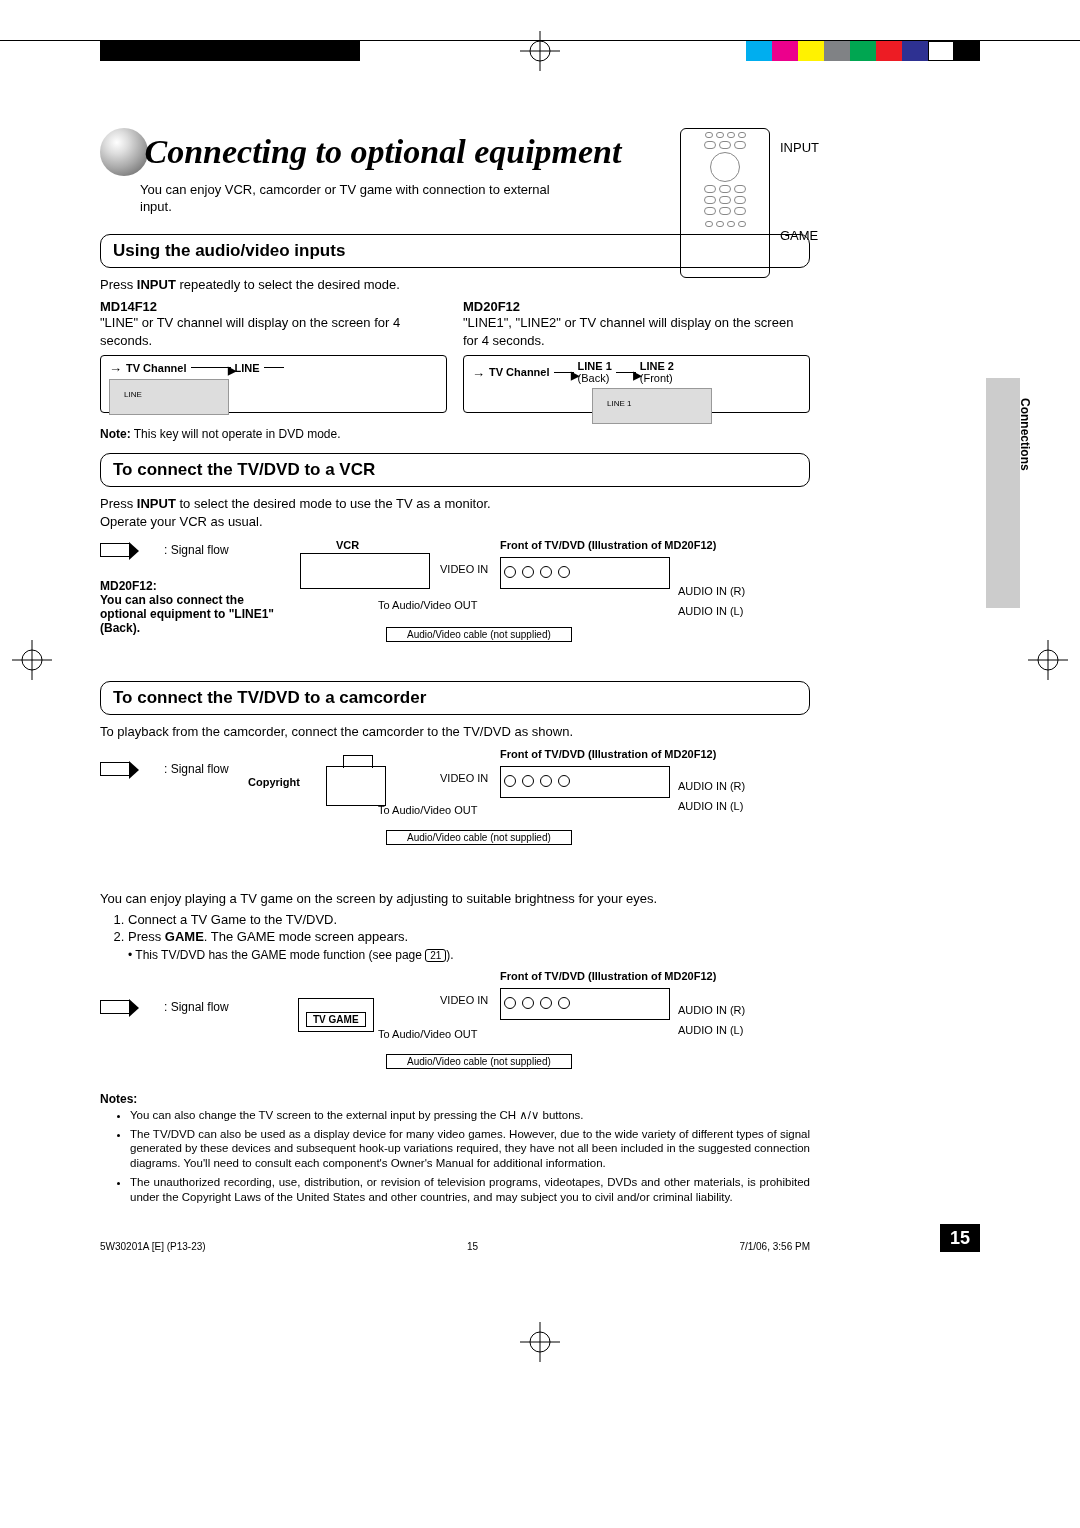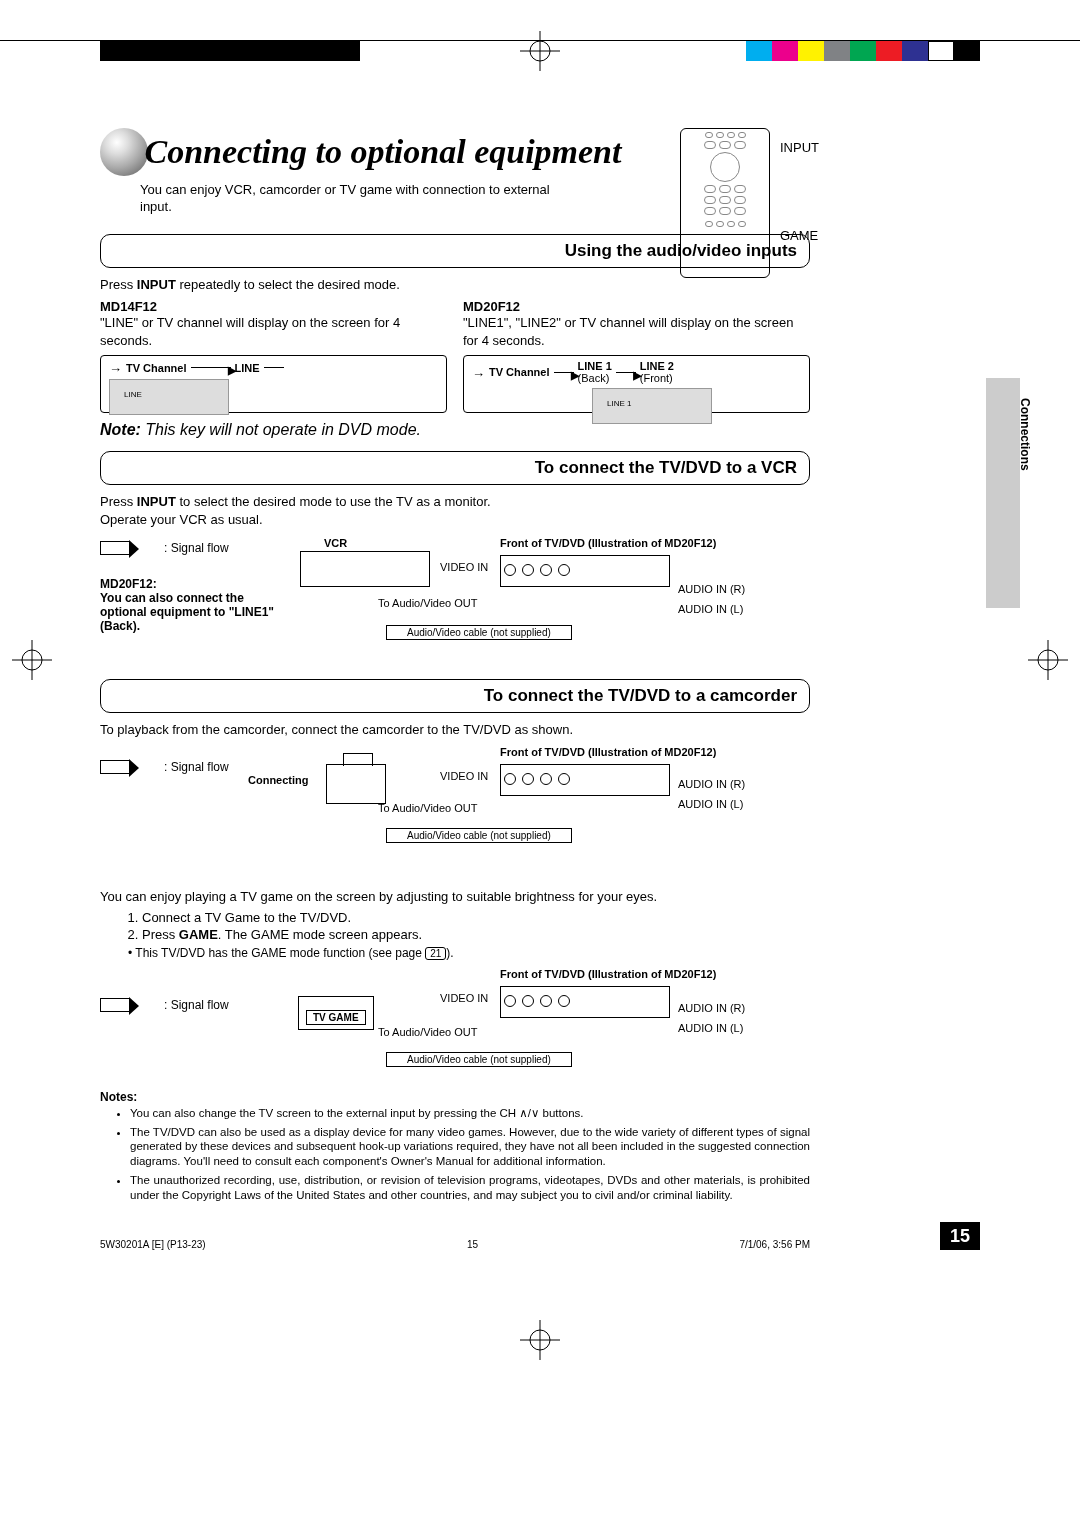--- a/index.html
+++ b/index.html
@@ -67,21 +67,20 @@
   }
   .remote-lbl1 { position:absolute; top: 72px; left: 780px; font-size:13px; }
   .remote-lbl2 { position:absolute; top: 160px; left: 780px; font-size:13px; }
   .section-head {
     border: 1.5px solid #000;
     border-radius: 10px;
     padding: 6px 12px;
     font-weight: bold;
     font-size: 17px;
     margin: 12px 0 8px 0;
-    text-align: right;
   }
   .side-tab {
     position: absolute; right: 48px; top: 330px;
     writing-mode: vertical-rl;
     font-size: 12px; font-weight: bold;
   }
   .side-block {
     position: absolute; right: 60px; top: 310px;
     width: 34px; height: 230px; background: #ccc;
   }
@@ -95,21 +94,21 @@
     position: relative;
     height: 58px;
   }
   .cycle-row { display:flex; align-items:center; gap:4px; }
   .arrow-r::after { content:"→"; font-size:13px; }
   .tv-screen {
     display:inline-block; width:120px; height:36px; background:#ddd;
     border:1px solid #999; margin-top:4px; position:relative;
   }
   .tv-screen span { position:absolute; top:10px; left:14px; font-size:8px; font-weight:normal;}
-  .note-row { font-size: 16px; margin-top: 8px; font-style: italic; }
+  .note-row { font-size: 12px; margin-top: 14px; }
   .bold { font-weight: bold; }
   .diagram-area { margin: 8px 0 12px 0; font-size: 11px; position:relative; height: 130px; }
   .sig-flow { display:flex; align-items:center; gap:20px; font-size:12px; }
   .sig-arrow {
     display:inline-block; width:30px; height:14px; border:1.5px solid #000;
     background:#fff; position:relative;
   }
   .sig-arrow::after {
     content:""; position:absolute; right:-10px; top:-2px;
     border-left:10px solid #000; border-top:9px solid transparent; border-bottom:9px solid transparent;
@@ -128,21 +127,21 @@
   .cable-lbl { position:absolute; font-size:10px; border:1px solid #000; padding:1px 20px; background:#fff; }
   .tvgame-box { position:absolute; left:206px; top:42px; border:1.5px solid #000; padding:1px 6px; font-size:10px; font-weight:bold;}
   .camcorder-box { position:absolute; left:226px; top:18px; width:60px; height:40px; border:1.5px solid #000; }
   .camcorder-box::before { content:""; position:absolute; left:16px; top:-12px; width:28px; height:12px; border:1.5px solid #000; border-bottom:none; }
   .vcr-box { position:absolute; left:200px; top:14px; width:130px; height:36px; border:1.5px solid #000; }
   .page-num {
     position: absolute; right: 100px; bottom: 40px;
     background:#000; color:#fff; width:40px; height:28px;
     text-align:center; font-weight:bold; font-size:18px; line-height:28px;
   }
-  ol.steps { margin:4px 0 4px 42px; padding:0; font-size:13px; }
+  ol.steps { margin:4px 0 4px 28px; padding:0; font-size:13px; }
   ol.steps li { margin:2px 0; }
   .bullet-sub { margin-left: 28px; font-size:12px; }
   .pg-ref { display:inline-block; border:1px solid #000; border-radius:3px; padding:0 4px; font-size:10px;}
   .notes-hd { font-weight:bold; font-size:12px; margin-top:8px;}
   .notes-list { font-size:11.5px; line-height:1.3; margin:2px 0 0 0; padding:0 0 0 14px;}
   .notes-list li { margin-bottom:4px; text-align: justify; margin-left: 16px;}
   .footer {
     display:flex; justify-content:space-between; font-size:10px;
     margin-top: 36px; width:710px;
   }
@@ -300,41 +299,41 @@
   <div class="txt">Operate your VCR as usual.</div>
   <div class="diagram-area">
     <div class="sig-flow" style="position:absolute; top:4px; left:0;">
       <span class="sig-arrow"></span>
       <span style="margin-left:14px">: Signal flow</span>
     </div>
     <div style="position:absolute; top:40px; left:0; width:180px; font-size:12px;">
       <span class="bold">MD20F12:</span><br>
       <span class="bold">You can also connect the optional equipment to "LINE1" (Back).</span>
     </div>
-    <div class="device-lbl" style="left:224px; top:0;">VCR</div>
+    <div class="device-lbl" style="left:236px; top:0;">VCR</div>
     <div class="vcr-box"></div>
     <div class="front-caption">Front of TV/DVD (Illustration of MD20F12)</div>
     <div class="front-panel">
       <span class="jack"></span><span class="jack"></span><span class="jack"></span><span class="jack"></span>
     </div>
     <div class="jack-lbl" style="left:340px; top:24px;">VIDEO IN</div>
     <div class="jack-lbl" style="left:578px; top:46px;">AUDIO IN (R)</div>
     <div class="jack-lbl" style="left:578px; top:66px;">AUDIO IN (L)</div>
     <div class="jack-lbl" style="left:278px; top:60px;">To Audio/Video OUT</div>
     <div class="cable-lbl" style="left:286px; top:88px;">Audio/Video cable (not supplied)</div>
   </div>
 
   <div class="section-head">To connect the TV/DVD to a camcorder</div>
   <div class="txt">To playback from the camcorder, connect the camcorder to the TV/DVD as shown.</div>
   <div class="diagram-area">
     <div class="sig-flow" style="position:absolute; top:14px; left:0;">
       <span class="sig-arrow"></span>
       <span style="margin-left:14px">: Signal flow</span>
     </div>
-    <div class="device-lbl" style="left:148px; top:28px;">Connecting</div>
+    <div class="device-lbl" style="left:148px; top:28px;">Copyright</div>
     <div class="camcorder-box"></div>
     <div class="front-caption">Front of TV/DVD (Illustration of MD20F12)</div>
     <div class="front-panel">
       <span class="jack"></span><span class="jack"></span><span class="jack"></span><span class="jack"></span>
     </div>
     <div class="jack-lbl" style="left:340px; top:24px;">VIDEO IN</div>
     <div class="jack-lbl" style="left:578px; top:32px;">AUDIO IN (R)</div>
     <div class="jack-lbl" style="left:578px; top:52px;">AUDIO IN (L)</div>
     <div class="jack-lbl" style="left:278px; top:56px;">To Audio/Video OUT</div>
     <div class="cable-lbl" style="left:286px; top:82px;">Audio/Video cable (not supplied)</div>

